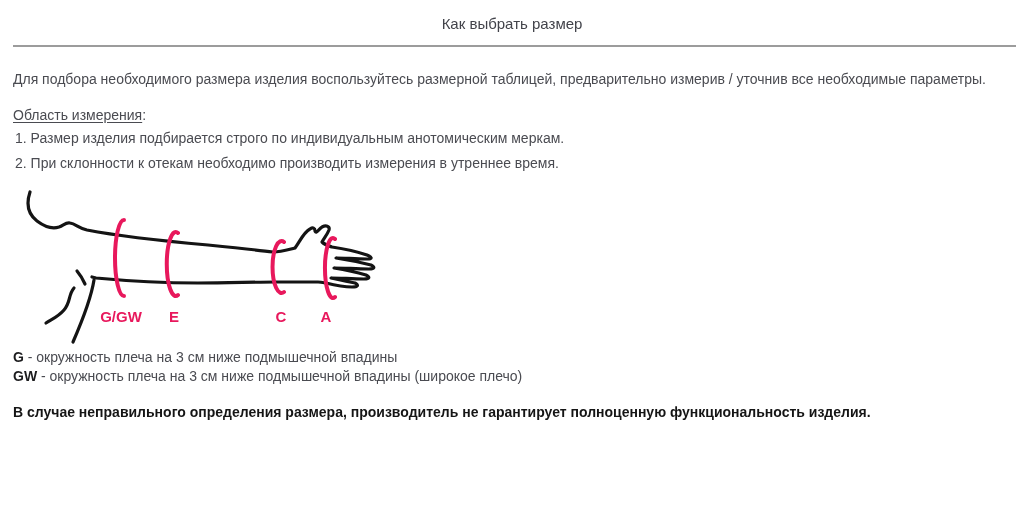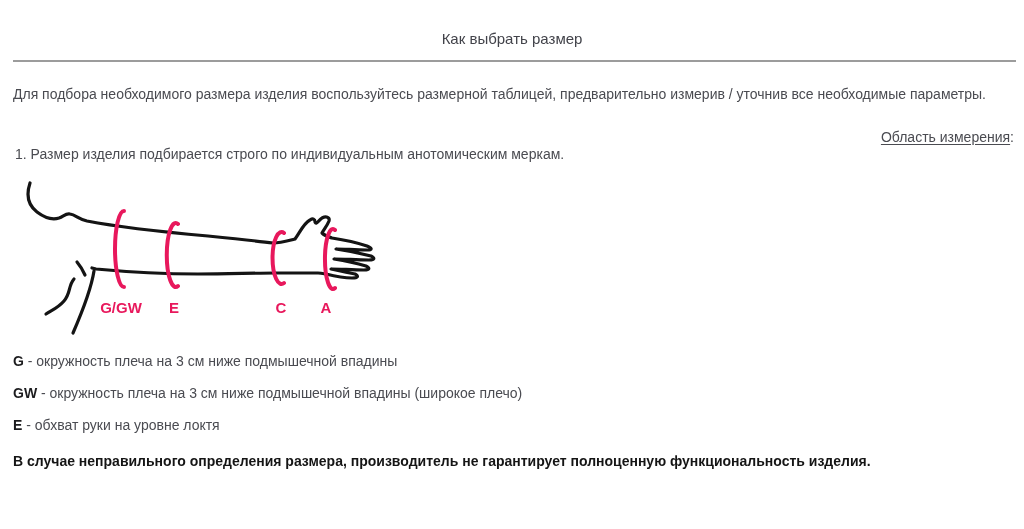--- a/index.html
+++ b/index.html
@@ -7,21 +7,21 @@
     margin: 0; padding: 0;
     width: 1024px; height: 529px;
     background: #ffffff;
     overflow: hidden;
     font-family: "Liberation Sans", sans-serif;
     color: #4a4b51;
   }
   .page { width: 1024px; height: 529px; }
 
   .section-header {
-    padding-top: 31px;
+    padding-top: 16px;
     text-align: center;
     font-size: 15px;
     line-height: 16px;
     color: #42434a;
     cursor: pointer;
   }
   .divider {
     border: none;
     border-top: 2px solid #9c9c9c;
     margin: 13px 8px 0 13px;
@@ -29,47 +29,47 @@
 
   .content {
     padding: 0 10px 0 13px;
     font-size: 14px;
   }
   .intro {
     margin: 24px 0 0 0;
     line-height: 17px;
   }
   .area-heading {
-    margin-top: 27px;
+    margin-top: 20px;
     line-height: 15px;
-    text-align: right;
   }
   .area-heading .u { text-decoration: underline; text-underline-offset: 2px; }
   .area-item {
+    margin-top: 6px;
     line-height: 19px;
     padding-left: 2px;
   }
 
   .diagram {
     margin-top: 2px;
     width: 380px;
     height: 170px;
     position: relative;
     text-decoration: underline;
   }
   .diagram svg { display: block; }
   .ring-label {
     font-family: "Liberation Sans", sans-serif;
     font-size: 15px;
     font-weight: bold;
     fill: #e8185c;
   }
 
   .def-row {
-    margin-top: 18px;
+    margin-top: 5px;
     font-size: 14px;
     line-height: 14px;
   }
   .def-row b { color: #1c1c1e; }
 
   .warning {
     margin-top: 22px;
     font-size: 14px;
     line-height: 15px;
     font-weight: bold;
@@ -87,20 +87,21 @@
 
   <div class="content">
 
     <p class="intro">Для подбора необходимого размера изделия воспользуйтесь размерной таблицей, предварительно измерив / уточнив все необходимые параметры.</p>
 
     <div class="area-heading">
       <span class="u">Область измерения</span><span>:</span>
     </div>
 
     <div class="area-item">1. Размер изделия подбирается строго по индивидуальным анотомическим меркам.</div>
+    <div class="area-item">2. При склонности к отекам необходимо производить измерения в утреннее время.</div>
 
     <div class="diagram">
       <svg width="380" height="170" viewBox="0 0 380 170">
         <g fill="none" stroke="#141414" stroke-width="3.2" stroke-linecap="round" stroke-linejoin="round">
 
           <path d="M 17,17 C 13,29 15,39 24,46 C 32,52 40,54 46,52 C 51,50 53,47 57,48
                    C 63,49 65,53 74,55 C 105,61 150,66 195,70 C 225,73 245,75 260,77
                    C 268,77 274,75 282,73
                    C 287,66 291,57 297,54 C 300,52 302,53 302,56 C 303,59 305,55 309,52
                    C 313,50 317,51 316,55 C 314,60 311,63 309,67 C 312,70 316,71 319,72
@@ -130,21 +131,17 @@
     </div>
 
     <div class="def-row">
       <b>G</b>
       <span>- окружность плеча на 3 см ниже подмышечной впадины</span>
     </div>
     <div class="def-row">
       <b>GW</b>
       <span>- окружность плеча на 3 см ниже подмышечной впадины (широкое плечо)</span>
     </div>
-    <div class="def-row">
-      <b>E</b>
-      <span>- обхват руки на уровне локтя</span>
-    </div>
 
     <p class="warning">В случае неправильного определения размера, производитель не гарантирует полноценную функциональность изделия.</p>
 
   </div>
 </div>
 
 </body></html>

